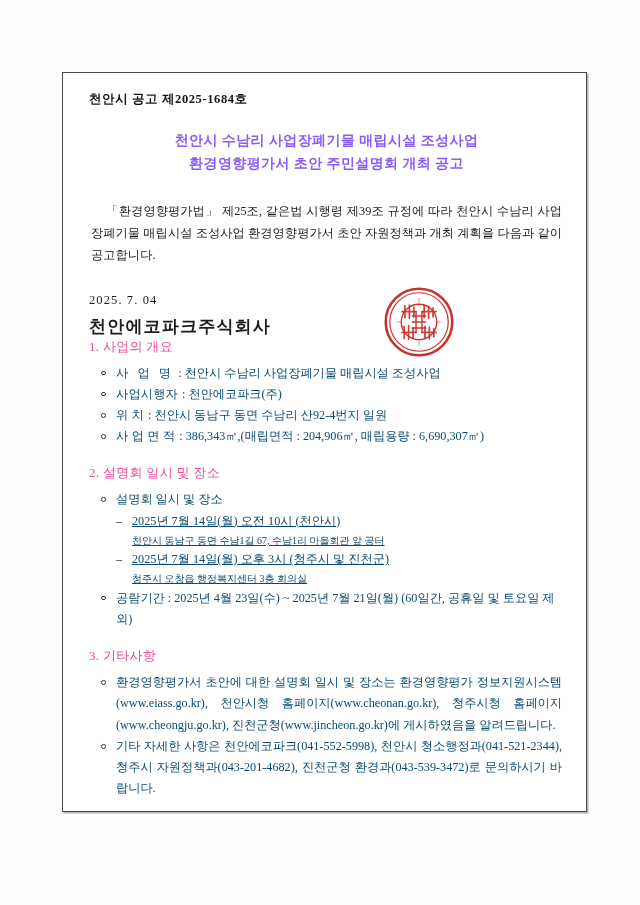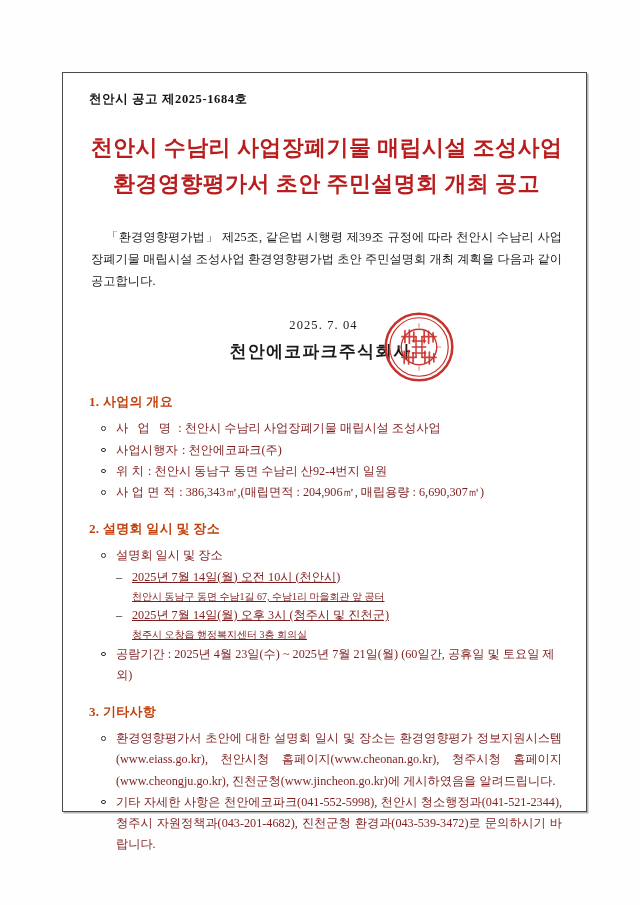--- a/index.html
+++ b/index.html
@@ -51,44 +51,42 @@
     letter-spacing: 0.6px;
     margin: 0 0 22px 0;
     color: #141414;
   }
 
   .title-block {
     text-align: center;
     margin-bottom: 26px;
   }
   .title-line {
-    font-size: 22px;
+    font-size: 14px;
     font-weight: 700;
     letter-spacing: 0.4px;
     line-height: 1.62;
-    color: #b91c1c;
+    color: #8b5cf6;
   }
 
   
   .intro {
     font-size: 12.2px;
     line-height: 1.78;
     text-align: justify;
     text-justify: inter-character;
     margin: 0 2px 26px 2px;
     text-indent: 15px;
     color: #1a1a1a;
     letter-spacing: 0.1px;
   }
 
   
   .sign-block {
     position: relative;
-    text-align: center;
-    margin-bottom: 30px;
     font-family: Liberation Serif, serif;
   }
   .sign-date {
     font-size: 12.5px;
     letter-spacing: 1.1px;
     margin-bottom: 7px;
     padding-right: 6px;
   }
   .sign-name {
     font-size: 17px;
@@ -108,33 +106,33 @@
     width: 74px;
     height: 74px;
     pointer-events: none;
   }
   .seal svg { display: block; width: 74px; height: 74px; }
 
   
   .section { margin-bottom: 17px; }
   .section-title {
     font-size: 13px;
-    font-weight: 700;
+    font-weight: 400;
     letter-spacing: 0.3px;
     margin: 0 0 7px 0;
-    color: #c2410c;
+    color: #ec4899;
   }
 
   ul.lvl1 { list-style: none; margin: 0; padding: 0; }
   ul.lvl1 > li {
     font-size: 12.2px;
     line-height: 1.74;
     padding-left: 27px;
     position: relative;
-    color: #7f1d1d;
+    color: #0c4a6e;
   }
   ul.lvl1 > li::before {
     content: "";
     position: absolute;
     left: 12px;
     top: 8px;
     width: 4.6px;
     height: 4.6px;
     border: 1px solid #333;
     border-radius: 50%;
@@ -182,21 +180,21 @@
   <div class="notice-frame">
     <div class="notice-inner">
 
       <div class="doc-number">천안시 공고 제2025-1684호</div>
 
       <div class="title-block">
         <div class="title-line">천안시 수남리 사업장폐기물 매립시설 조성사업</div>
         <div class="title-line">환경영향평가서 초안 주민설명회 개최 공고</div>
       </div>
 
-      <p class="intro">「환경영향평가법」 제25조, 같은법 시행령 제39조 규정에 따라 천안시 수남리 사업장폐기물 매립시설 조성사업 환경영향평가법 초안 주민설명회 개최 계획을 다음과 같이 공고합니다.</p>
+      <p class="intro">「환경영향평가법」 제25조, 같은법 시행령 제39조 규정에 따라 천안시 수남리 사업장폐기물 매립시설 조성사업 환경영향평가서 초안 자원정책과 개최 계획을 다음과 같이 공고합니다.</p>
 
       <div class="sign-block">
         <div class="sign-date">2025. 7. 04</div>
         <div class="sign-name">천안에코파크주식회사</div>
         <div class="seal">
           <svg viewBox="0 0 100 100" aria-hidden="true">
             <g fill="none" stroke="#c8312c" stroke-width="3.4">
               <circle cx="50" cy="50" r="45"></circle>
               <circle cx="50" cy="50" r="39.5" stroke-width="1.6"></circle>
               <circle cx="50" cy="50" r="24" stroke-width="1.8"></circle>

